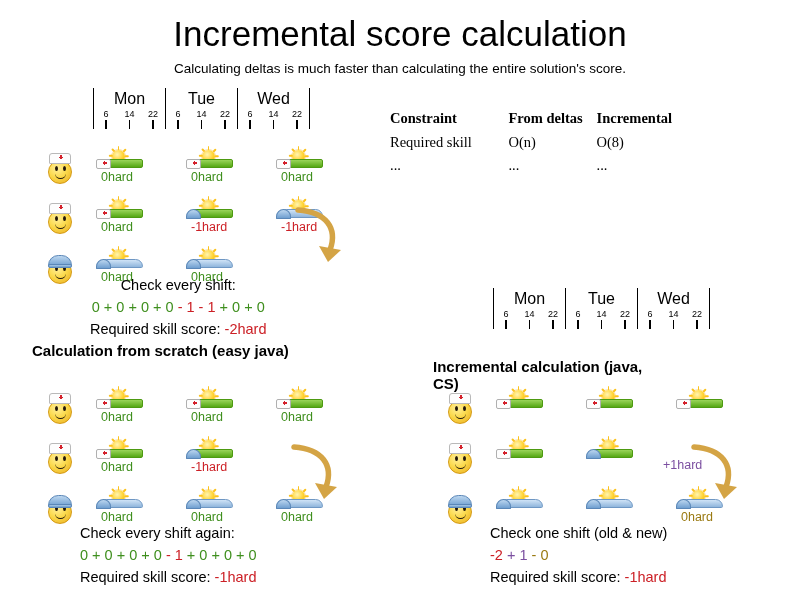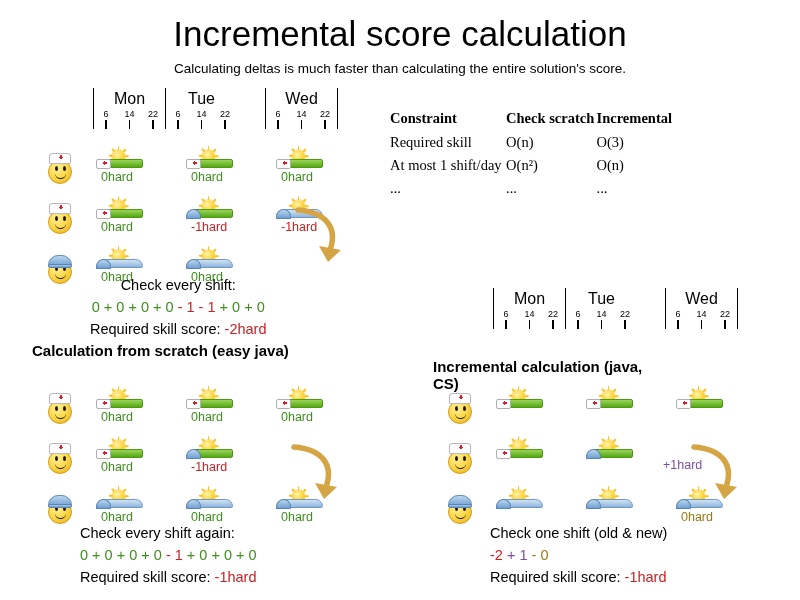--- a/index.html
+++ b/index.html
@@ -23,21 +23,21 @@
     position:absolute;font-size:15px;font-weight:bold;
   }
 
   
   .timeline{position:absolute;}
   .tl-days{display:flex;position:relative;}
   .tl-day{
     position:relative;text-align:center;
     border-left:1.6px solid #000;
   }
-  .tl-day:last-child{border-right:1.6px solid #000;margin-left:28px;}
+  .tl-day:last-child{border-right:1.6px solid #000;}
   .tl-name{font-size:16px;line-height:20px;padding-top:1px;}
   .tl-hours{display:flex;justify-content:space-between;padding:0 5px;}
   .tl-hour{font-size:9px;line-height:11px;width:14px;text-align:center;}
   .tl-ticks{display:flex;justify-content:space-between;padding:0 5px;height:9px;}
   .tl-tick{width:14px;display:flex;justify-content:center;}
   .tl-tick i{display:block;width:1.4px;height:9px;background:#000;}
 
   
   .roster{position:absolute;}
 
@@ -390,34 +390,29 @@
     <div class="tb-line">
       <span>Required skill score: </span><span class="r">-2hard</span>
     </div>
   </div>
 
   <div class="bigo" style="left:390px;top:110px;">
     <table class="bigo-table">
       <thead>
         <tr>
           <th class="c1">Constraint</th>
-          <th class="c2">Check scratch</th>
+          <th class="c2">From deltas</th>
           <th>Incremental</th>
         </tr>
       </thead>
       <tbody>
         <tr>
           <td>Required skill</td>
           <td>O(n)</td>
-          <td>O(3)</td>
-        </tr>
-        <tr>
-          <td>At most 1 shift/day</td>
-          <td>O(n²)</td>
-          <td>O(n)</td>
+          <td>O(8)</td>
         </tr>
         <tr>
           <td>...</td>
           <td>...</td>
           <td>...</td>
         </tr>
       </tbody>
     </table>
   </div>
 

